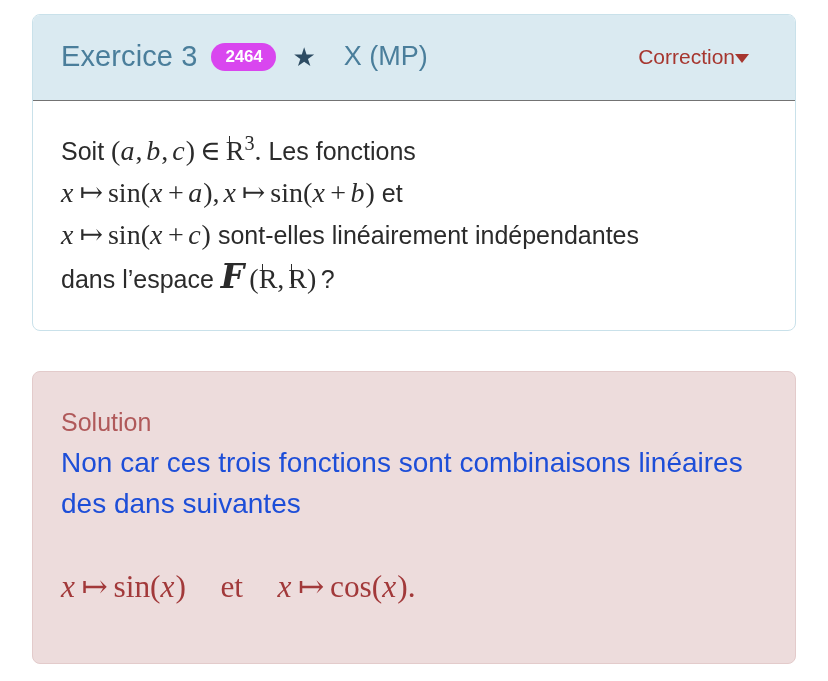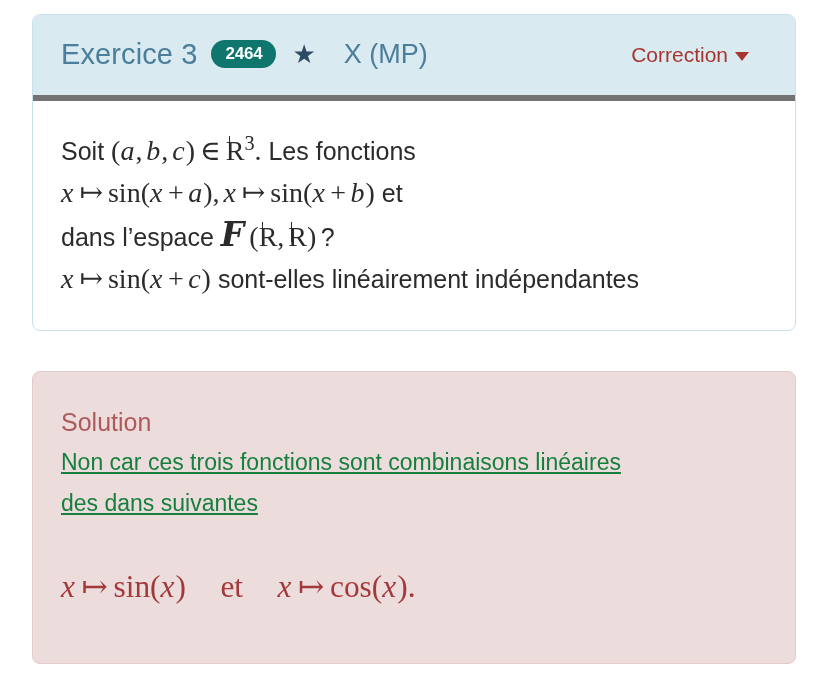--- a/index.html
+++ b/index.html
@@ -27,21 +27,21 @@
   
   .exercise-card {
     border: 1px solid #c9e1ea;
     border-radius: 8px;
     background: #ffffff;
     overflow: hidden;
   }
 
   .exercise-header {
     background: #daeaf1;
-    border-bottom: 6px solid #737373;
+    border-bottom: 1px solid #737373;
     display: flex;
     align-items: center;
     justify-content: space-between;
     padding: 18px 24px 20px 28px;
     box-sizing: border-box;
     min-height: 86px;
   }
 
   .header-left {
     display: flex;
@@ -52,21 +52,21 @@
 
   .exercise-title {
     color: #4a7e9b;
     font-size: 29px;
     line-height: 1;
     letter-spacing: 0.1px;
   }
 
   .exercise-badge {
     display: inline-block;
-    background: #0f766e;
+    background: #d946ef;
     color: #ffffff;
     font-size: 17px;
     font-weight: bold;
     border-radius: 14px;
     padding: 5px 14px 6px 14px;
     line-height: 1;
     letter-spacing: -0.2px;
   }
 
   .star-icon {
@@ -83,21 +83,20 @@
     line-height: 1;
     margin-left: 14px;
   }
 
   .correction-toggle {
     color: #a6362f;
     font-size: 21px;
     line-height: 1;
     display: flex;
     align-items: center;
-    gap: 7px;
     cursor: pointer;
     margin-right: 22px;
   }
   .caret-icon {
     display: inline-block;
     width: 0;
     height: 0;
     border-left: 7px solid transparent;
     border-right: 7px solid transparent;
     border-top: 9px solid #a6362f;
@@ -124,24 +123,23 @@
     min-height: 293px;
   }
 
   .solution-label {
     color: #b0595a;
     font-size: 25px;
     line-height: 40px;
   }
 
   .solution-text {
-    color: #15803d;
-    font-size: 23px;
+    color: #1d4ed8;
+    font-size: 28px;
     line-height: 41px;
-    text-decoration: underline;
   }
   .solution-text .line { white-space: nowrap; }
 
   .solution-display-math {
     color: #a2393a;
     margin-top: 44px;
     font-size: 28px;
   }
 
   
@@ -213,27 +211,27 @@
         <span class="math"><span>(</span><span class="mi">a</span><span class="mpunct">,</span><span class="mi">b</span><span class="mpunct">,</span><span class="mi">c</span><span>)</span><span class="mrel">∈</span><span class="mbb">R</span><span class="msup">3</span><span>.</span></span>
         <span>Les fonctions</span>
       </div>
 
       <div class="line">
         <span class="math"><span class="mi">x</span><span class="mrel">↦</span><span class="mop">sin</span><span>(</span><span class="mi">x</span><span class="mbin">+</span><span class="mi">a</span><span>)</span><span class="mpunct">,</span><span class="mi">x</span><span class="mrel">↦</span><span class="mop">sin</span><span>(</span><span class="mi">x</span><span class="mbin">+</span><span class="mi">b</span><span>)</span></span>
         <span>et</span>
       </div>
 
       <div class="line">
+        <span class="math"><span class="mi">x</span><span class="mrel">↦</span><span class="mop">sin</span><span>(</span><span class="mi">x</span><span class="mbin">+</span><span class="mi">c</span><span>)</span></span>
+        <span>sont-elles linéairement indépendantes</span>
+      </div>
+
+      <div class="line">
         <span>dans l’espace</span>
         <span class="math"><span class="mscr">F</span><span style="display:inline-block;width:0.18em"></span><span>(</span><span class="mbb">R</span><span class="mpunct">,</span><span class="mbb">R</span><span>)</span></span><span style="display:inline-block;width:0.18em"></span><span>?</span>
-      </div>
-
-      <div class="line">
-        <span class="math"><span class="mi">x</span><span class="mrel">↦</span><span class="mop">sin</span><span>(</span><span class="mi">x</span><span class="mbin">+</span><span class="mi">c</span><span>)</span></span>
-        <span>sont-elles linéairement indépendantes</span>
       </div>
 
     </div>
   </div>
 
   <div class="solution-card">
     <div class="solution-label">Solution</div>
 
     <div class="solution-text">
       <div class="line">Non car ces trois fonctions sont combinaisons linéaires</div>

